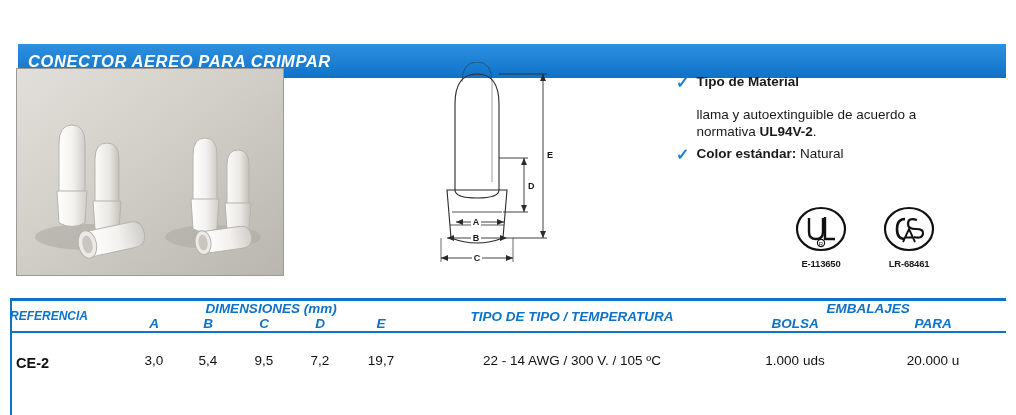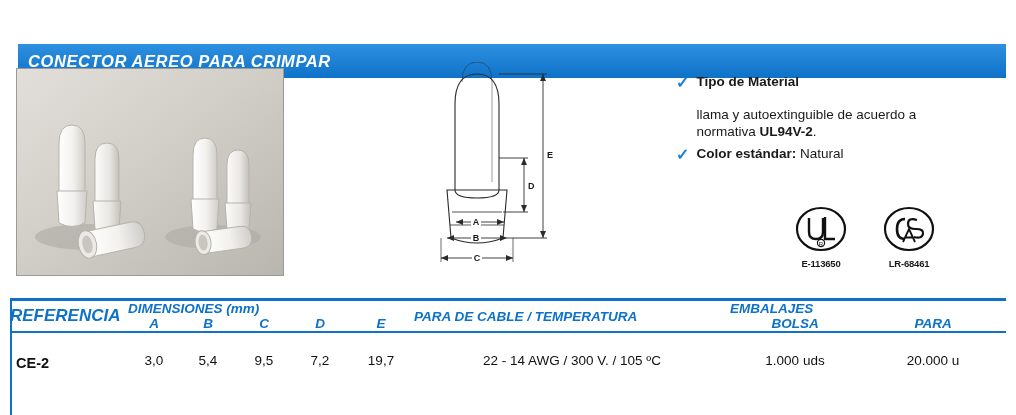--- a/index.html
+++ b/index.html
@@ -139,27 +139,28 @@
     border-collapse: collapse;
     width: 996px;
     table-layout: fixed;
   }
   .hdr-top td, .hdr-bot td { padding: 0; }
   .grp-title {
     color: #0e72c8;
     font-style: italic;
     font-weight: bold;
     font-size: 13.5px;
+    text-align: center;
     padding-top: 5px;
   }
   .ref-title {
     color: #0e72c8;
     font-style: italic;
     font-weight: bold;
-    font-size: 17px;
+    font-size: 12px;
     text-align: left;
     padding-left: 6px;
   }
   .sub {
     color: #0e72c8;
     font-style: italic;
     font-weight: bold;
     font-size: 13.5px;
     text-align: center;
     padding-bottom: 4px;
@@ -373,21 +374,21 @@
       <col style="width:56px">
       <col style="width:66px">
       <col style="width:316px">
       <col style="width:130px">
       <col style="width:146px">
     </colgroup>
     <tbody>
         <tr class="hdr-top">
       <td rowspan="2" class="ref-title">REFERENCIA</td>
       <td colspan="5" class="grp-title">DIMENSIONES (mm)</td>
-      <td rowspan="2" class="grp-title">PARA DE CABLE / TEMPERATURA</td>
+      <td rowspan="2" class="grp-title">TIPO DE TIPO / TEMPERATURA</td>
       <td colspan="2" class="grp-title">EMBALAJES</td>
     </tr>
     <tr class="hdr-bot">
       <td class="sub">A</td>
       <td class="sub">B</td>
       <td class="sub">C</td>
       <td class="sub">D</td>
       <td class="sub">E</td>
       <td class="sub">BOLSA</td>
       <td class="sub">PARA</td>

